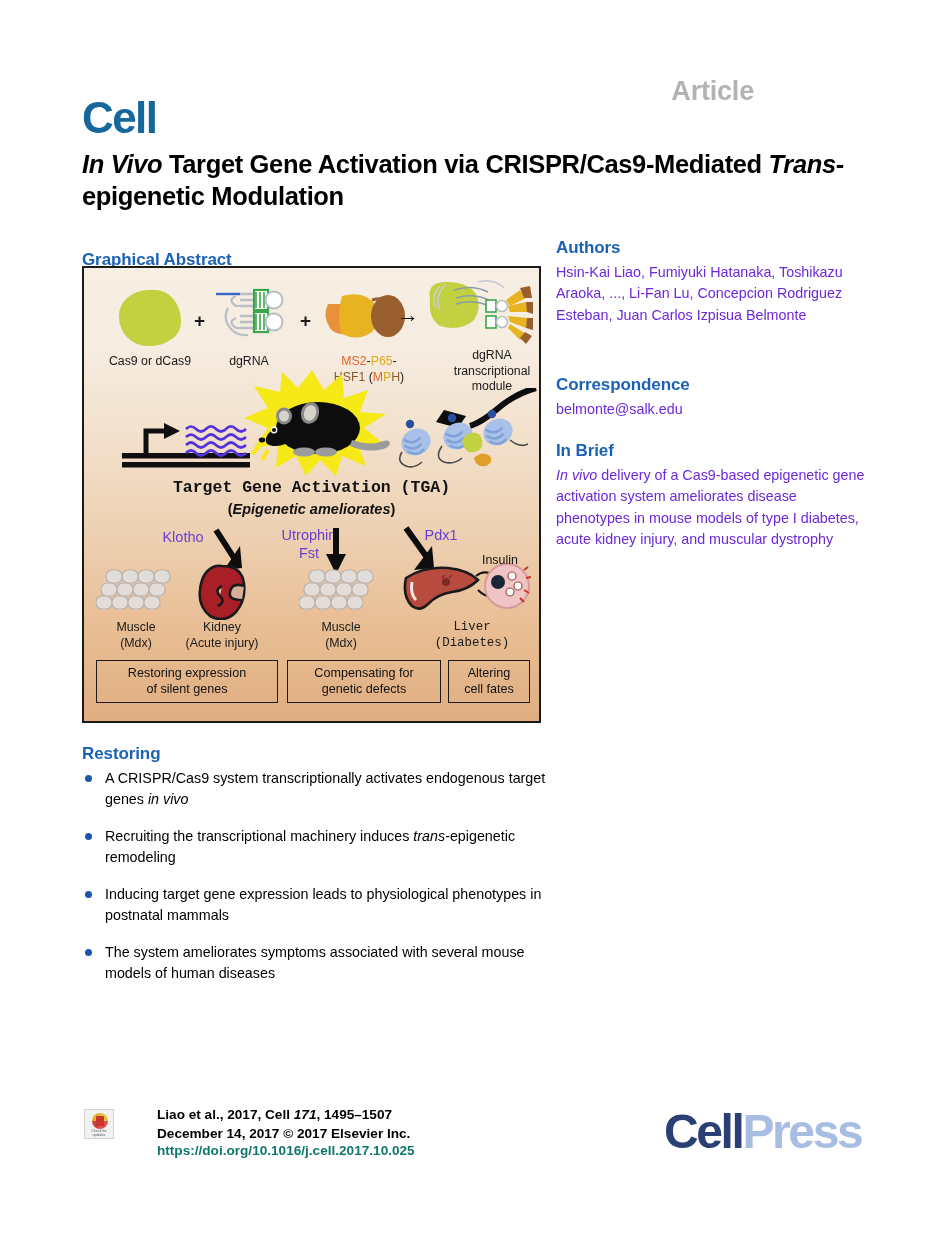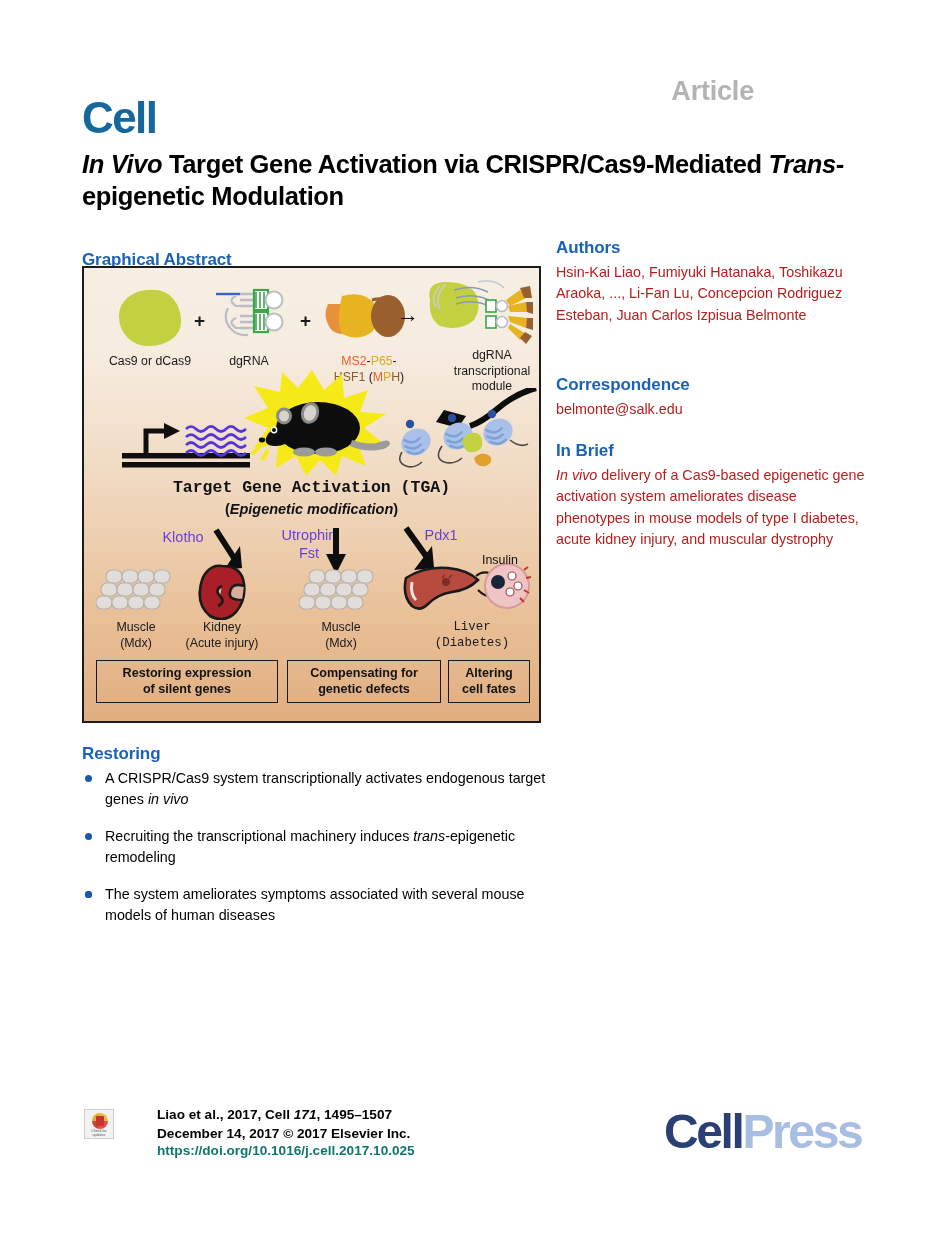--- a/index.html
+++ b/index.html
@@ -68,21 +68,21 @@
   #inbrief-heading   { position: absolute; left: 556px; top: 441px; }
   #highlights-heading{ position: absolute; left: 82px;  top: 744px; }
 
   
   .right-col-text {
     position: absolute;
     left: 556px;
     width: 310px;
     font-size: 14.3px;
     line-height: 21.3px;
-    color: #b91c1c;
+    color: #6d28d9;
   }
   #authors-list { top: 262px; }
   #corr-email   { top: 399px; }
   #inbrief-text { top: 465px; }
   #inbrief-text i { font-style: italic; }
 
   
   #highlights-list {
     position: absolute;
     left: 82px;
@@ -268,21 +268,21 @@
   }
   .concept-box {
     position: absolute;
     border: 1.6px solid #1a1a1a;
     box-sizing: border-box;
     display: flex;
     align-items: center;
     justify-content: center;
     text-align: center;
     font-size: 12.6px;
-    font-weight: bold;
+    font-weight: normal;
     line-height: 15.5px;
     color: #111;
   }
   .insulin-label {
     position: absolute;
     font-size: 12.4px;
     color: #111;
   }
 </style>
 </head>
@@ -311,21 +311,21 @@
     <li>
       <span class="bullet"></span>
       <span>A CRISPR/Cas9 system transcriptionally activates endogenous target genes </span><i>in vivo</i><span></span>
     </li>
     <li>
       <span class="bullet"></span>
       <span>Recruiting the transcriptional machinery induces </span><i>trans</i><span>-epigenetic remodeling</span>
     </li>
     <li>
       <span class="bullet"></span>
-      <i></i><span></span>
+      <span>Inducing target gene expression leads to physiological phenotypes in postnatal mammals</span><i></i><span></span>
     </li>
     <li>
       <span class="bullet"></span>
       <span>The system ameliorates symptoms associated with several mouse models of human diseases</span><i></i><span></span>
     </li>
   </ul>
 
   <div id="figure-box">
     <div class="fig-inner">
 
@@ -440,21 +440,21 @@
           <path d="M92 36 q6 10 16 6 M90 42 q6 10 16 6 M90 48 q6 10 16 6" stroke="#7ea2d8" stroke-width="2.4" fill="none" transform="rotate(-28 102 44)"></path>
           <circle cx="96" cy="26" r="4.2" fill="#2a4f9e"></circle>
           <path d="M114 52 q10 8 18 4" stroke="#4a4a4a" stroke-width="1.6" fill="none"></path>
         </g>
         <path d="M70 62 q-8 -10 2 -16 q12 -4 14 6 q2 10 -8 12 q-6 1 -8 -2 z" fill="#c2d13f"></path>
         <path d="M78 70 q8 -8 16 -2 q4 6 -4 10 q-10 2 -12 -8 z" fill="#e0a02a"></path>
       </svg>
 
       <div class="tga-title" style="top:210px;">Target Gene Activation (TGA)</div>
       <div class="tga-sub" style="top:233px;">
-        <span>(</span><i>Epigenetic modification</i><span>)</span>
+        <span>(</span><i>Epigenetic ameliorates</i><span>)</span>
       </div>
 
       <div class="gene-label" style="left:60px; top:260px; width:78px;">Klotho</div>
       <div class="gene-label" style="left:180px; top:258px; width:90px;">
         <span>Utrophin</span><br>
         <span>Fst</span>
       </div>
       <div class="gene-label" style="left:322px; top:258px; width:70px;">Pdx1</div>
 
       <svg style="position:absolute;left:128px;top:258px;" width="36" height="48" viewBox="0 0 36 48">

